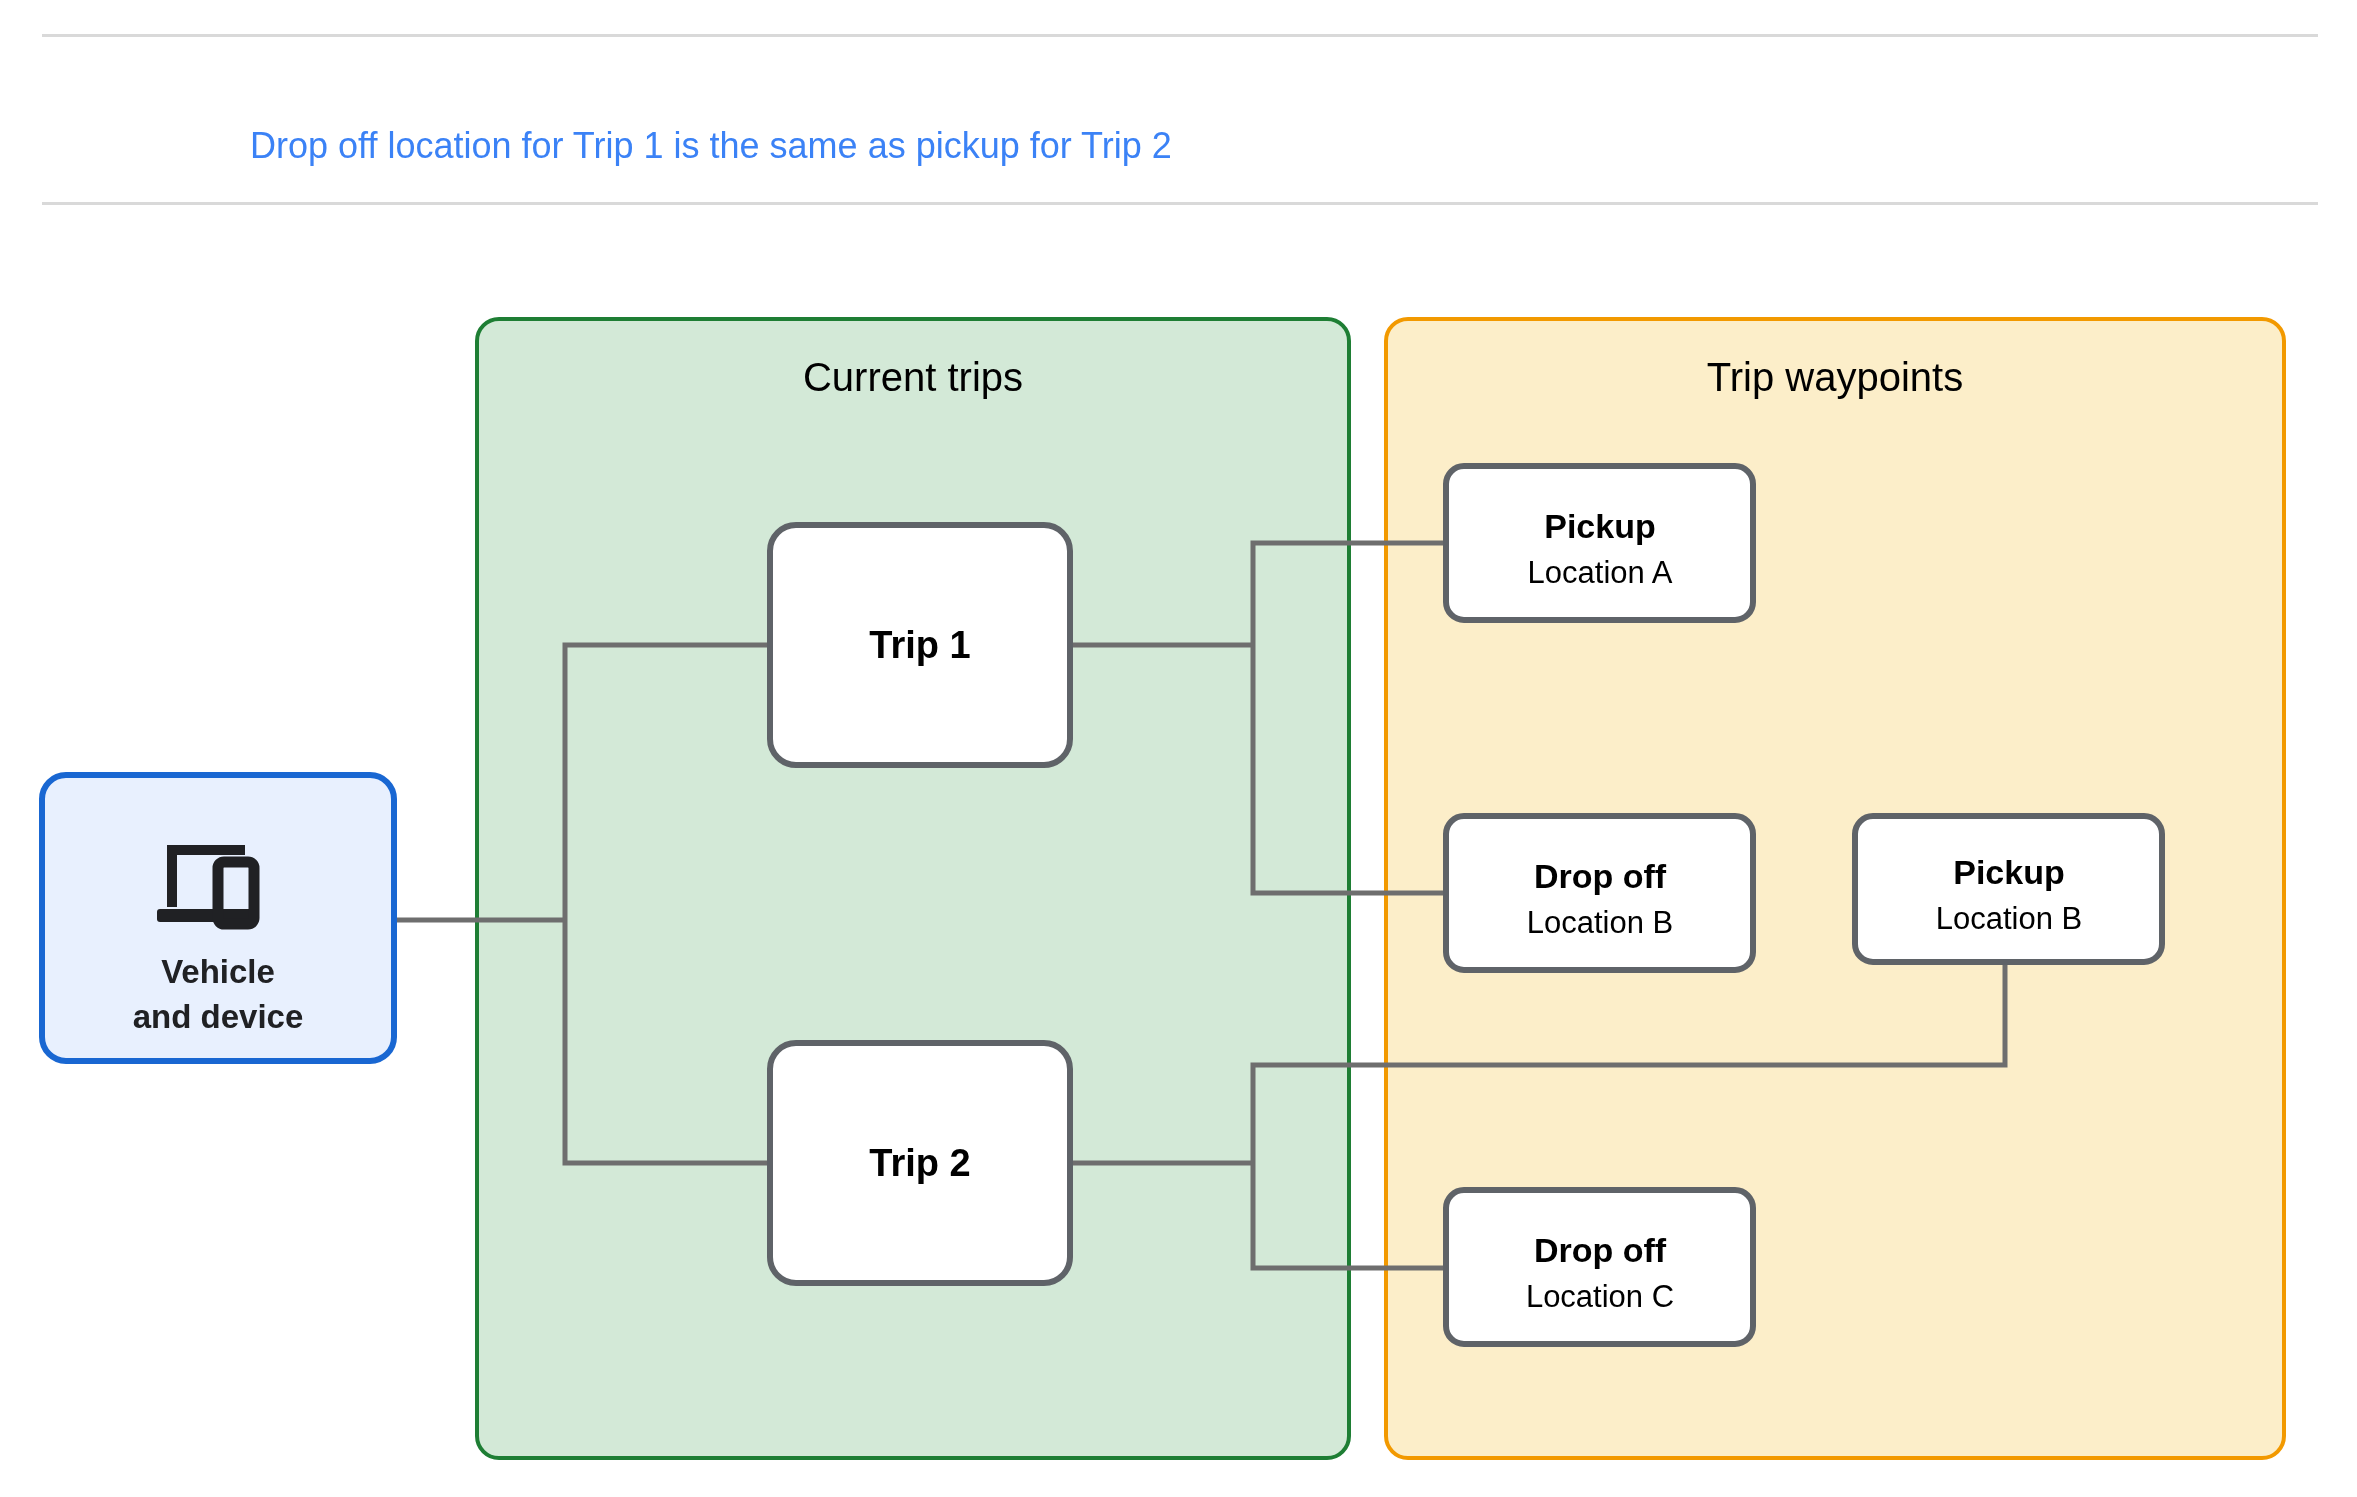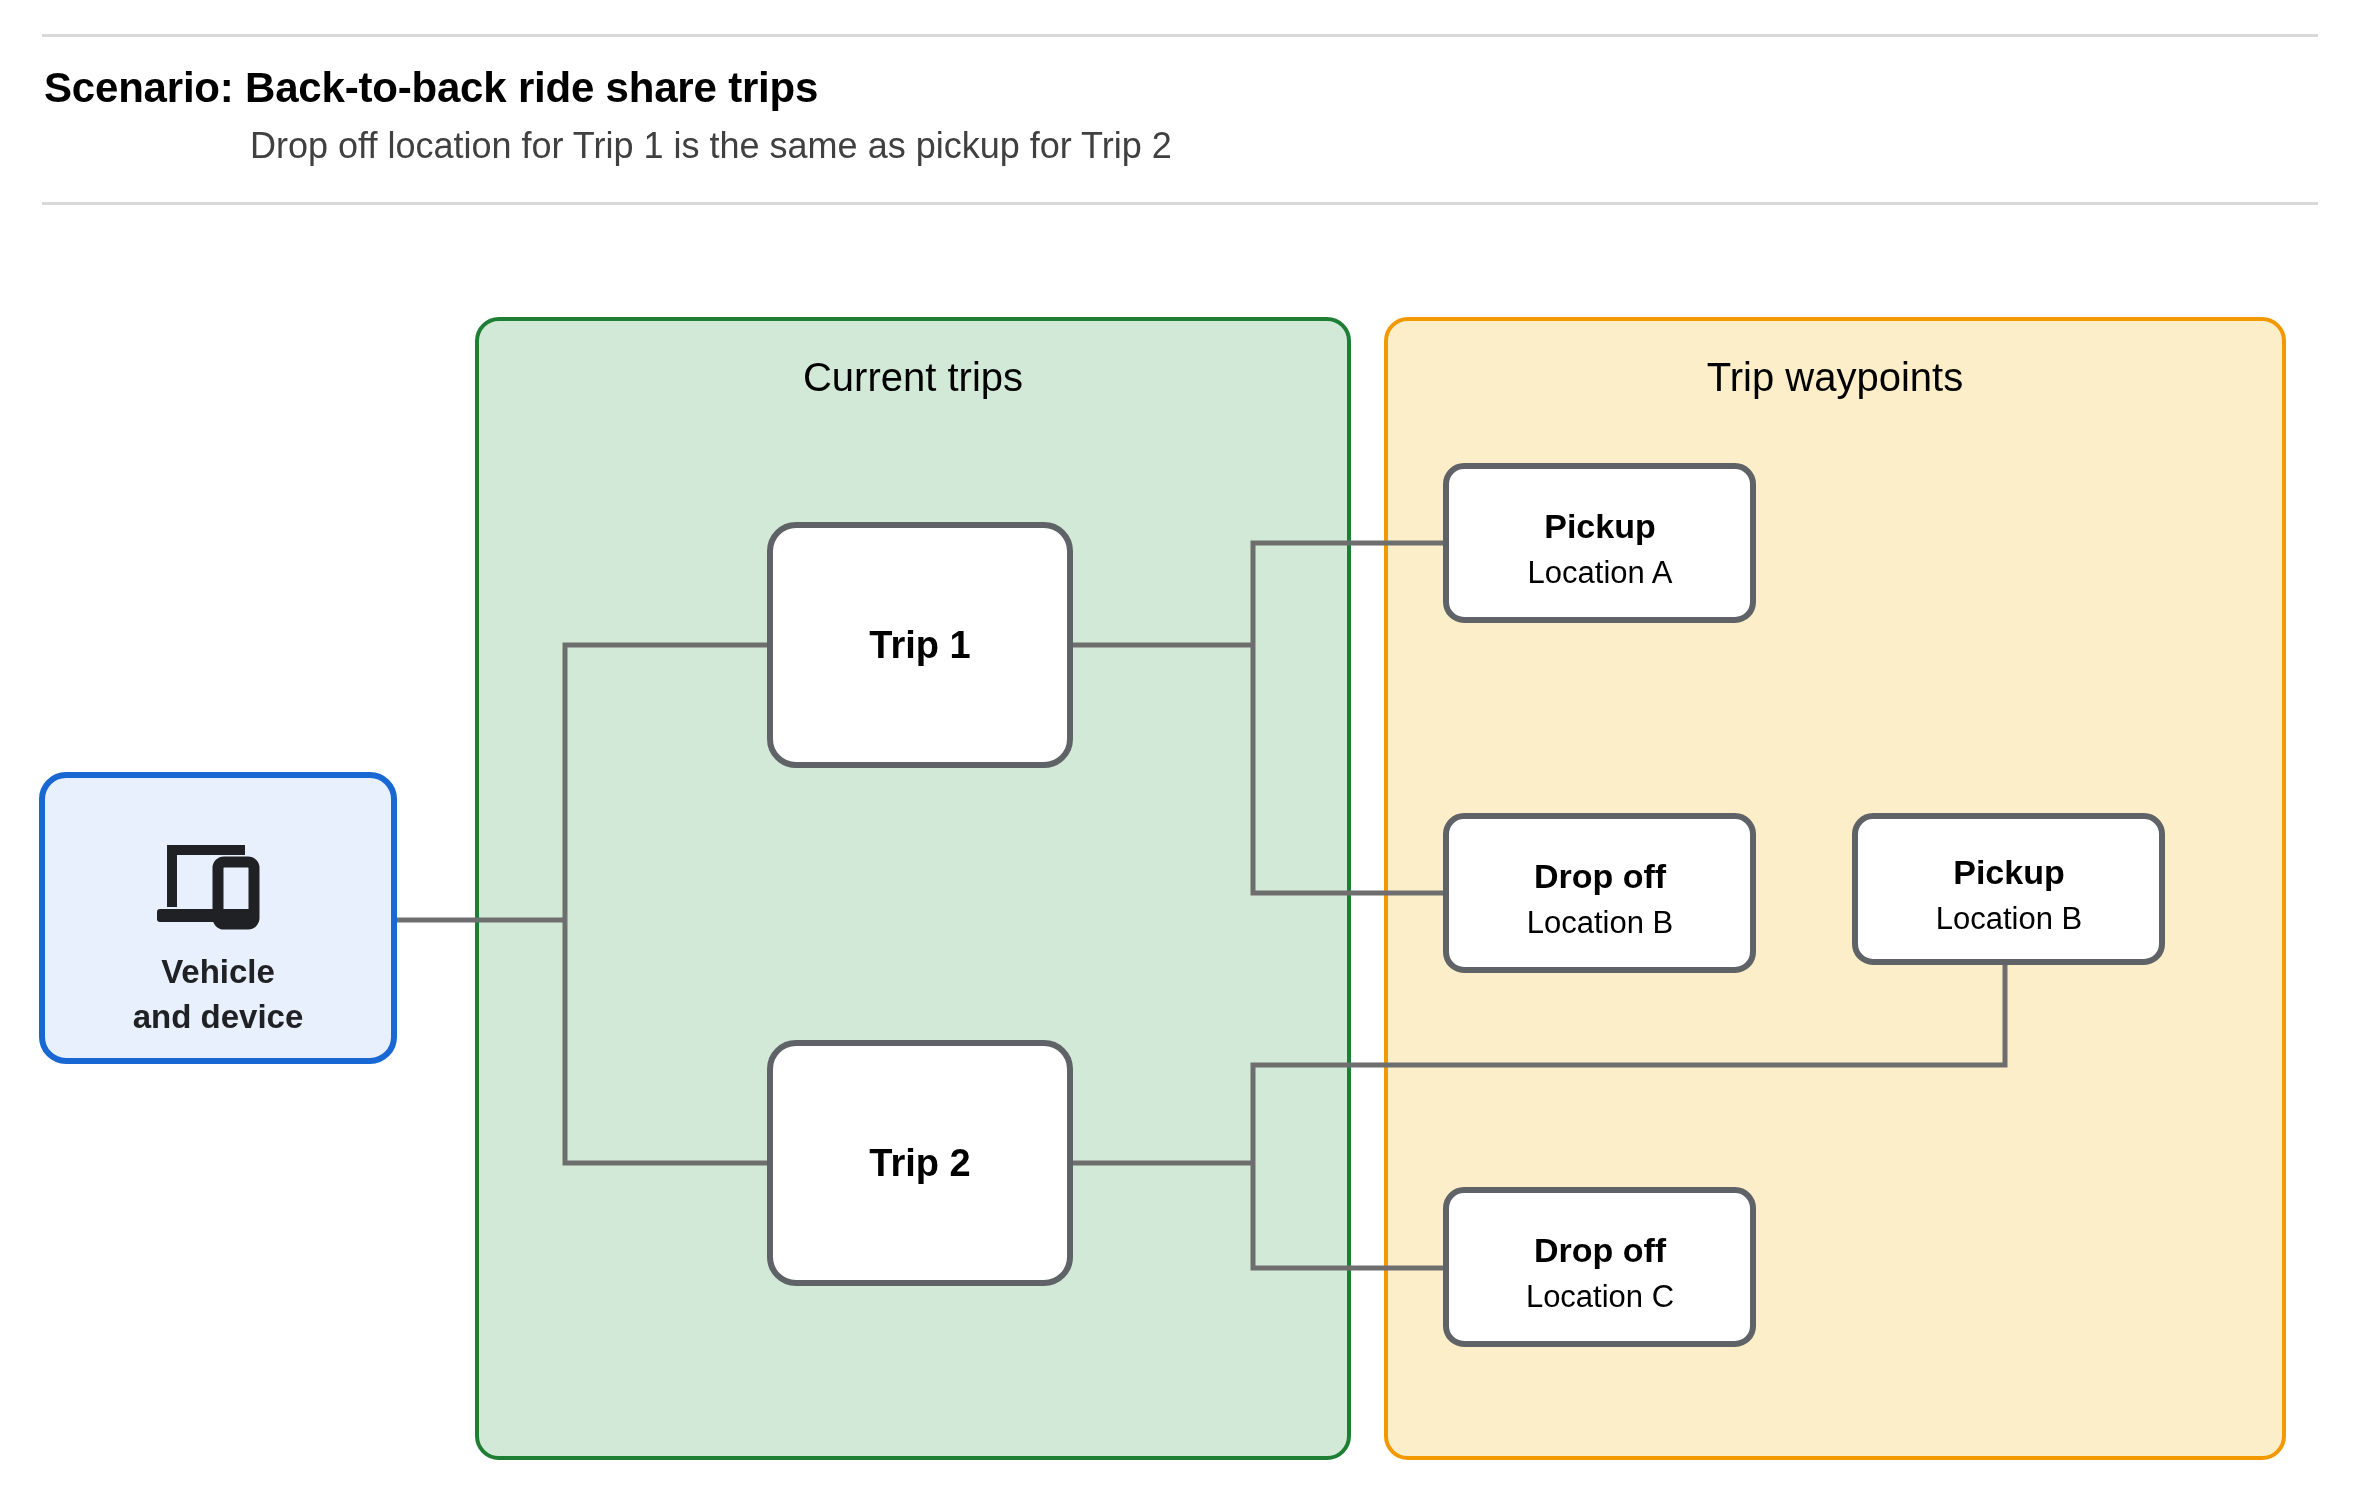--- a/index.html
+++ b/index.html
@@ -42,21 +42,21 @@
     white-space: nowrap;
     color: #000000;
   }
   .header-sub {
     position: absolute;
     left: 250px;
     top: 125px;
     font-size: 36px;
     font-weight: normal;
     white-space: nowrap;
-    color: #404040;
+    color: #3b82f6;
   }
 
   
   svg.canvas {
     position: absolute;
     left: 0;
     top: 0;
     width: 2357px;
     height: 1497px;
   }
@@ -104,21 +104,20 @@
     stroke-linecap: butt;
     stroke-linejoin: miter;
   }
 </style>
 </head>
 <body>
 
 <div id="page">
 
   <div class="rule top"></div>
-  <div class="header-title">Scenario: Back-to-back ride share trips</div>
   <div class="header-sub">Drop off  location for Trip 1 is the same as pickup for Trip 2</div>
   <div class="rule bottom"></div>
 
   <svg class="canvas" viewBox="0 0 2357 1497">
 
     <g>
       <rect x="477" y="319" width="872" height="1139" rx="22" ry="22" fill="#d3e9d7" stroke="#1e7e34" stroke-width="4"></rect>
       <text class="panel-title" x="913" y="380">Current trips</text>
     </g>
 

